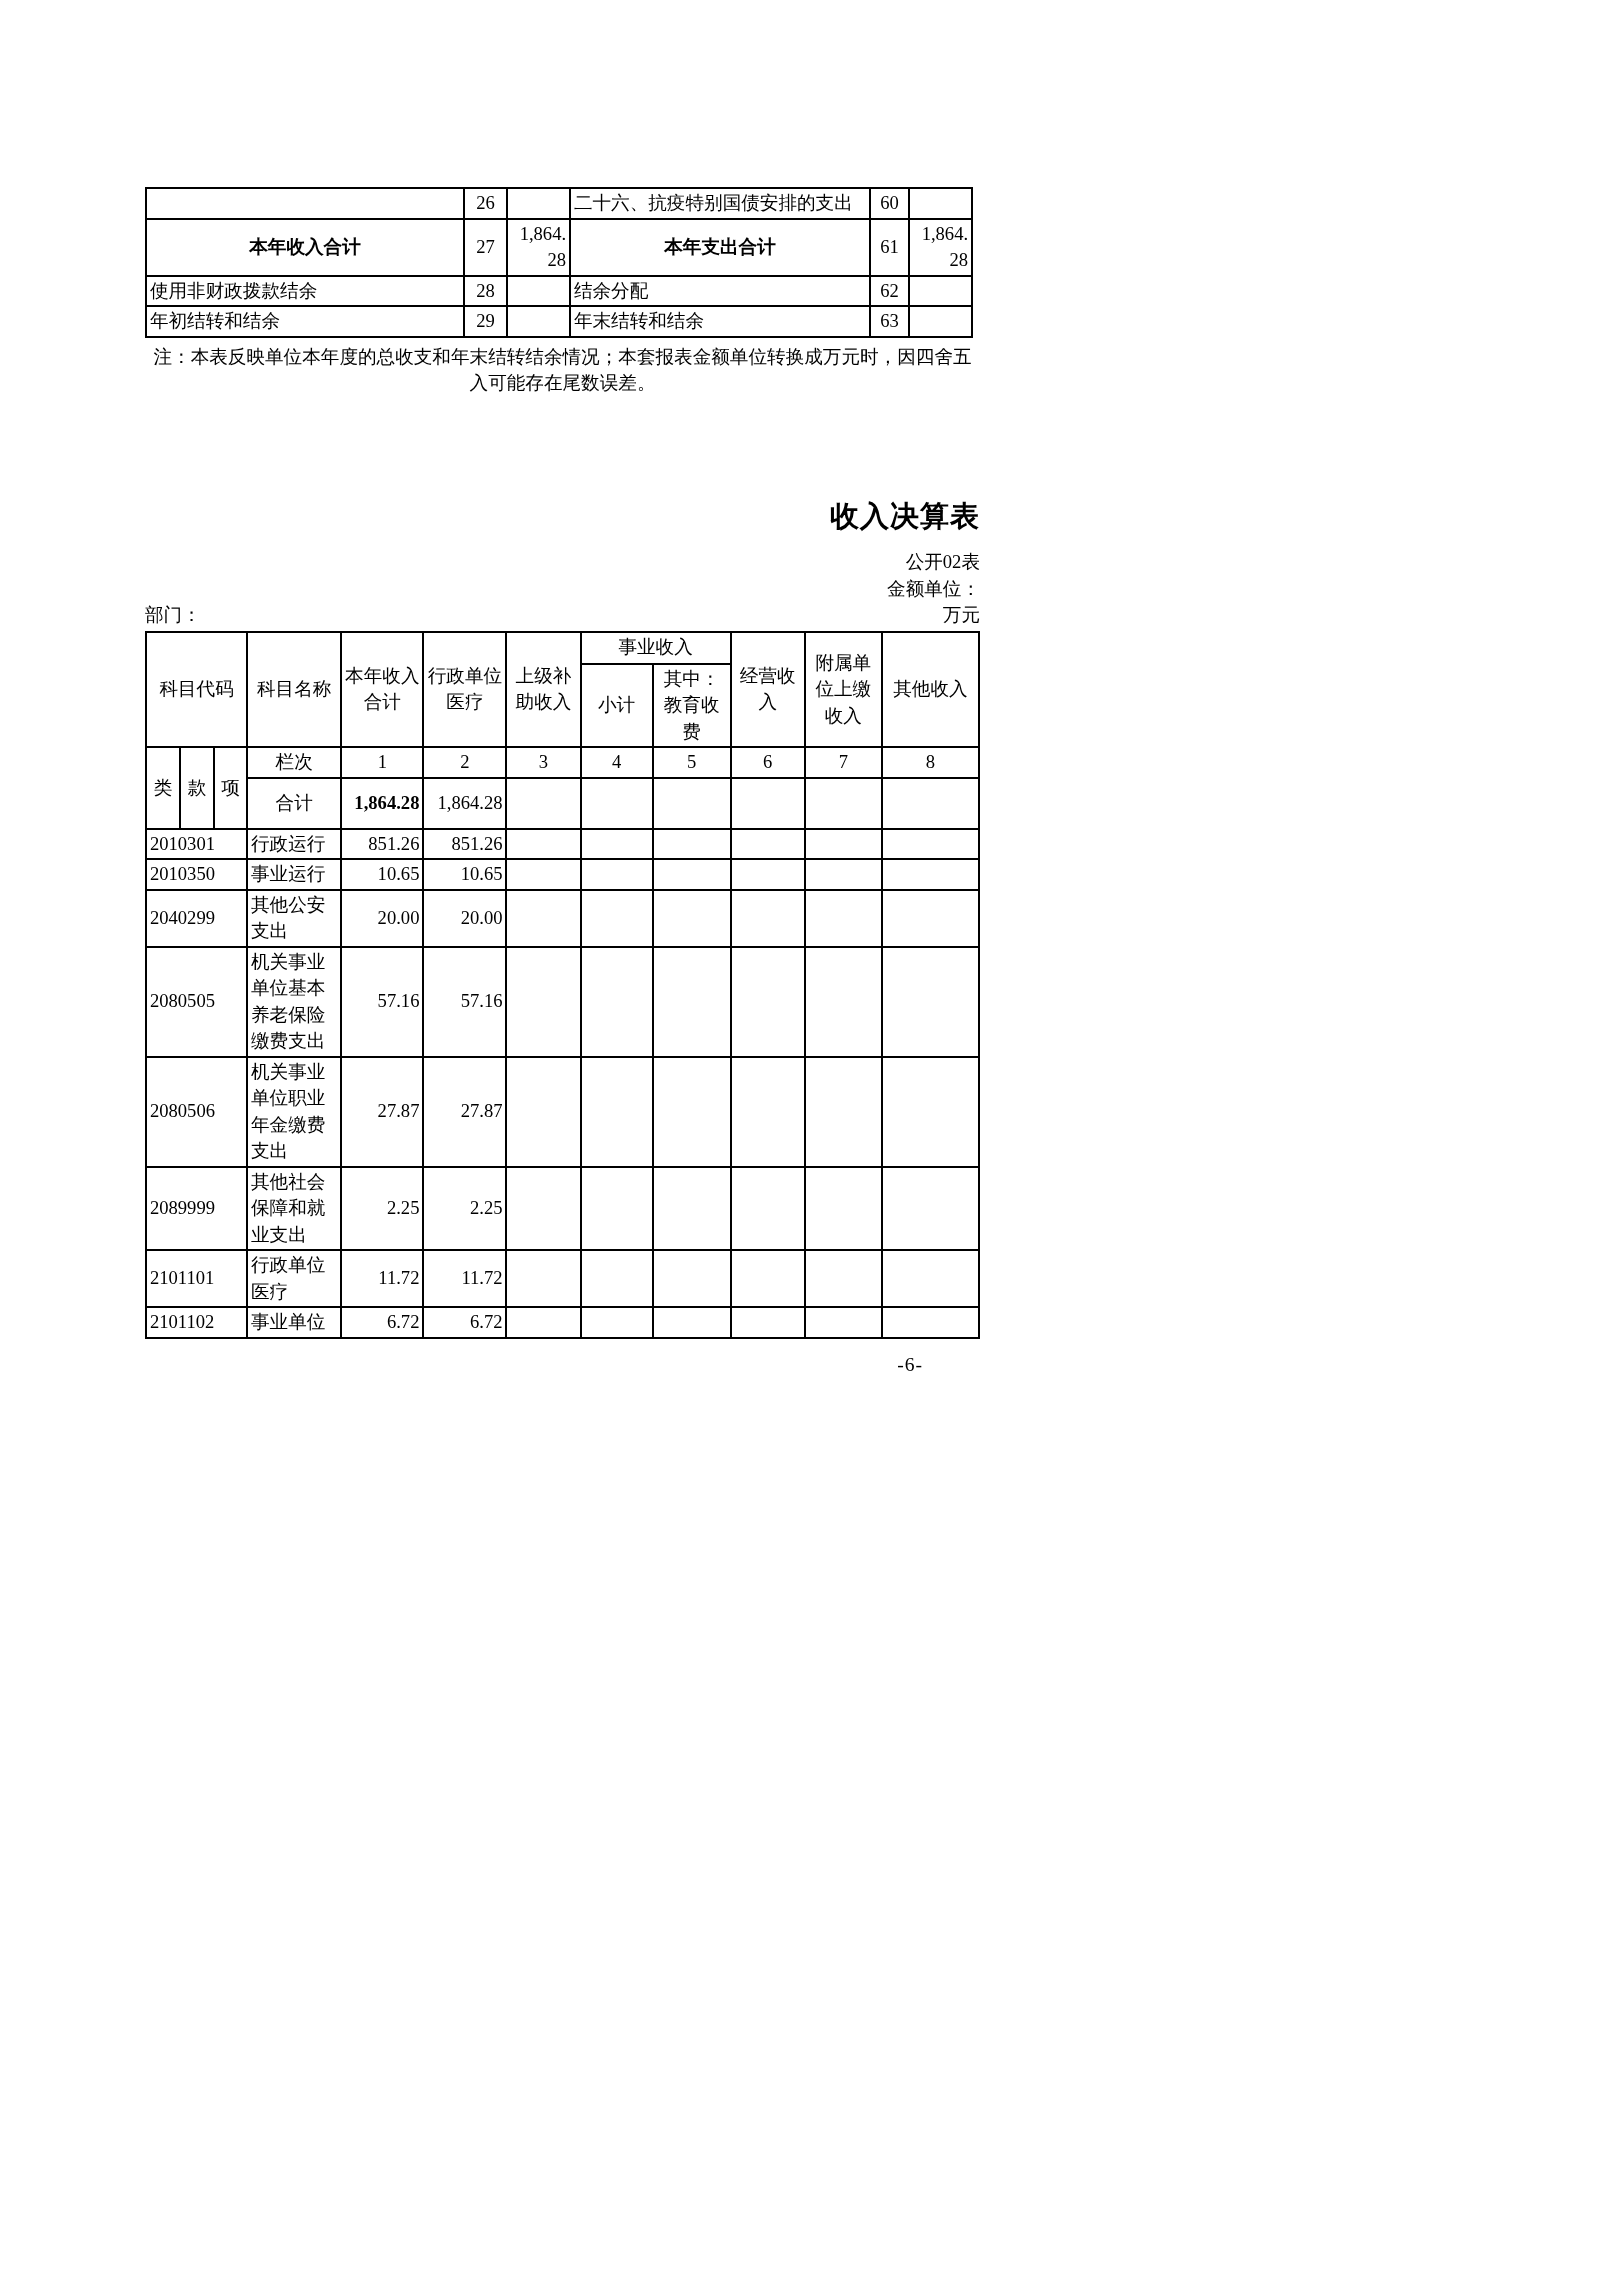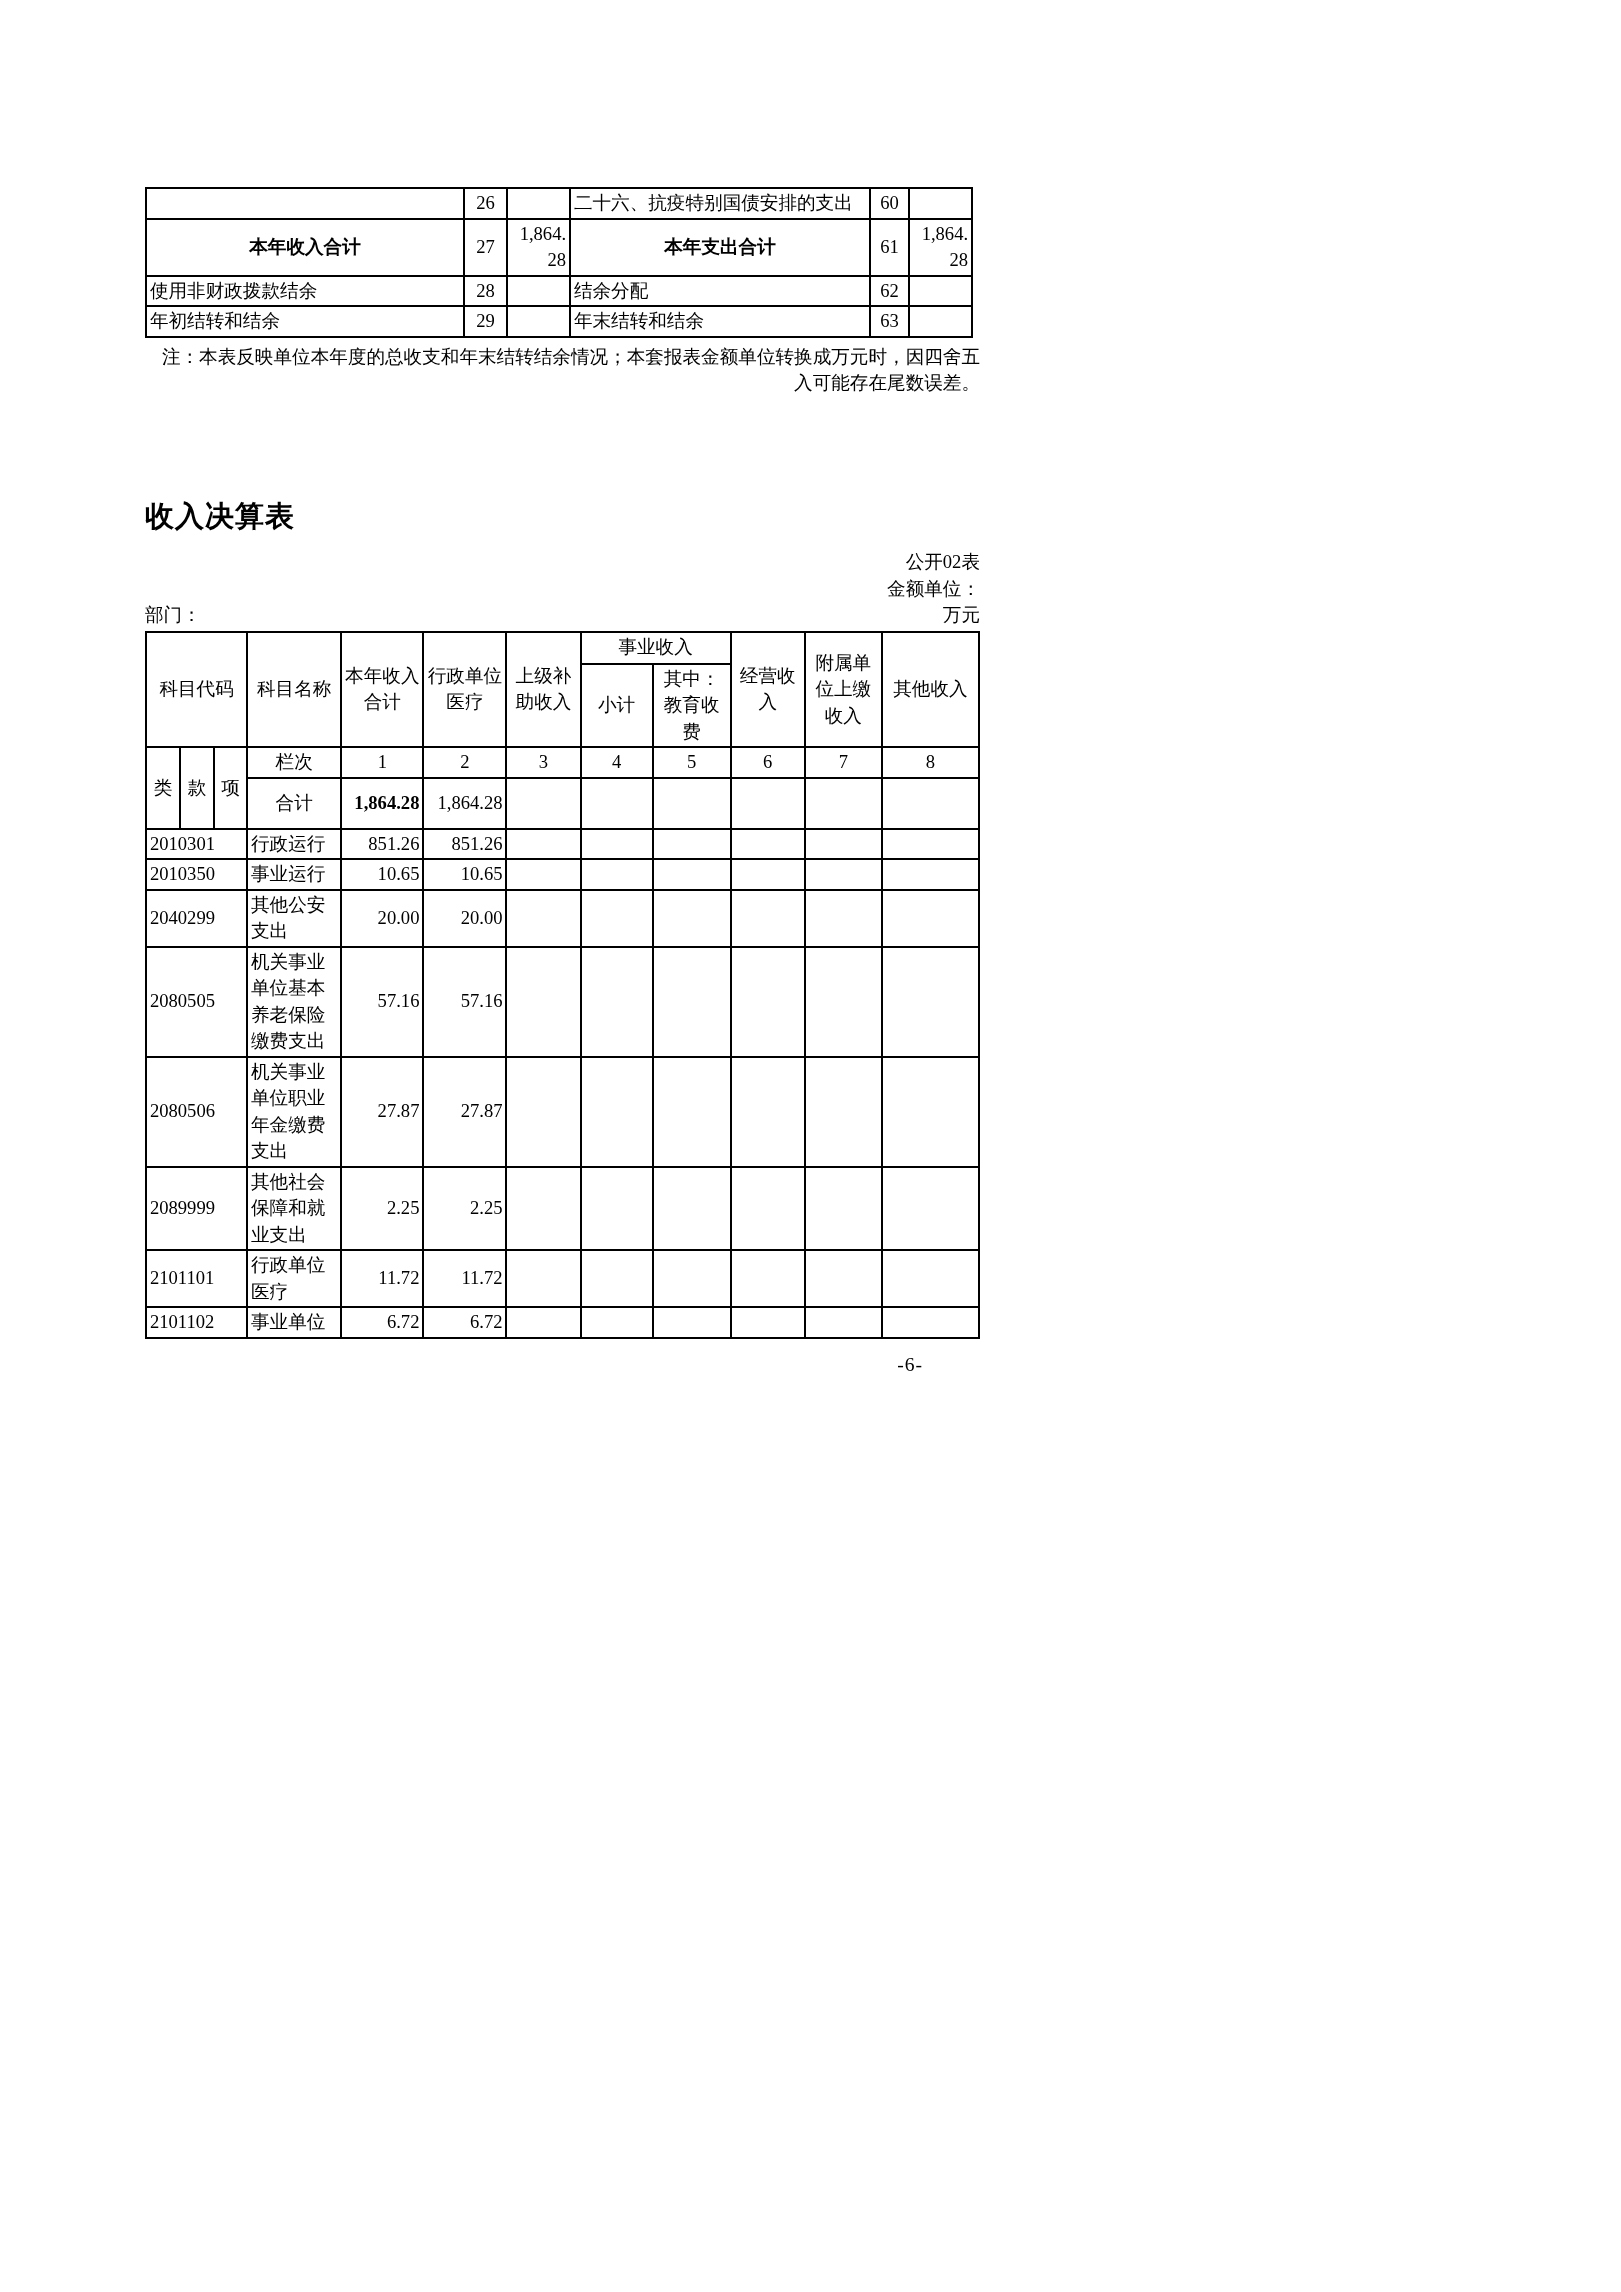--- a/index.html
+++ b/index.html
@@ -34,25 +34,25 @@
   .amt { text-align: right; word-break: break-all; }
   .h28 { height: 27.4px; }
   .h31 { height: 30px; }
   .h55 { height: 54px; }
   .summary { width: 825px; }
   .note {
     margin-top: 6.9px;
     width: 835px;
     font-size: 18.6px;
     line-height: 25.5px;
-    text-align: right;
+    text-align: center;
   }
   .doc-title {
     margin-top: 102px;
-    text-align: left;
+    text-align: right;
     font-size: 29px;
     font-weight: bold;
     letter-spacing: 1px;
   }
   .meta-right { text-align: right; font-size: 18.6px; line-height: 26.5px; }
   .meta-right.first { margin-top: 11.8px; }
   .dept-row {
     display: flex;
     justify-content: space-between;
     font-size: 18.6px;

